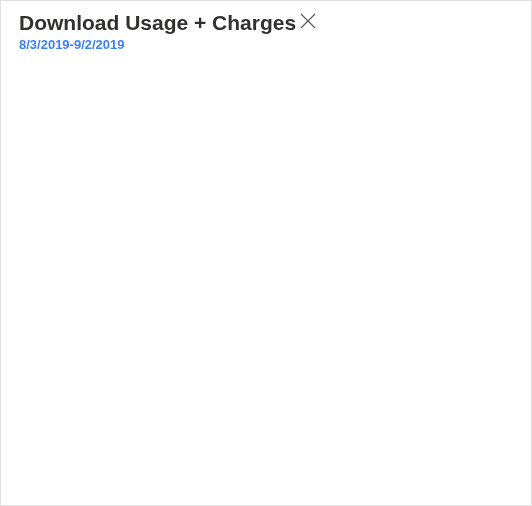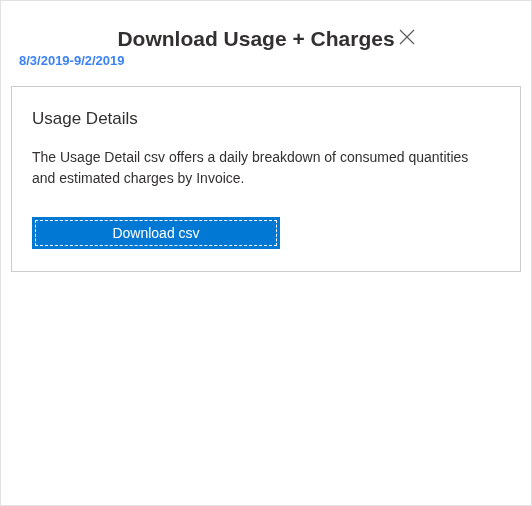--- a/index.html
+++ b/index.html
@@ -14,23 +14,22 @@
   .panel {
     width: 532px;
     height: 506px;
     border: 1px solid #e1e1e1;
     padding: 8px 10px 10px 10px;
     position: relative;
   }
   .header-row {
     display: flex;
     align-items: flex-start;
-    justify-content: center;
+    justify-content: flex-start;
     padding: 0 4px 0 8px;
-    margin-top: 16px;
   }
   .title {
     font-size: 21px;
     font-weight: 600;
     color: #323130;
     margin: 0;
     line-height: 1.3;
   }
   .close-btn {
     background: none;
@@ -96,20 +95,15 @@
       <span>
         <svg viewBox="0 0 16 16" fill="none" stroke="currentColor" stroke-width="1.2">
           <line x1="1" y1="1" x2="15" y2="15"></line>
           <line x1="15" y1="1" x2="1" y2="15"></line>
         </svg>
       </span>
     </button>
   </div>
   <div class="subtitle">8/3/2019-9/2/2019</div>
 
-  <div class="card">
-    <h2 class="card-title">Usage Details</h2>
-    <p class="card-desc">The Usage Detail csv offers a daily breakdown of consumed quantities and estimated charges by Invoice.</p>
-    <button class="btn-primary focused">Download csv</button>
-  </div>
 
 
 </div>
 
 </body></html>

